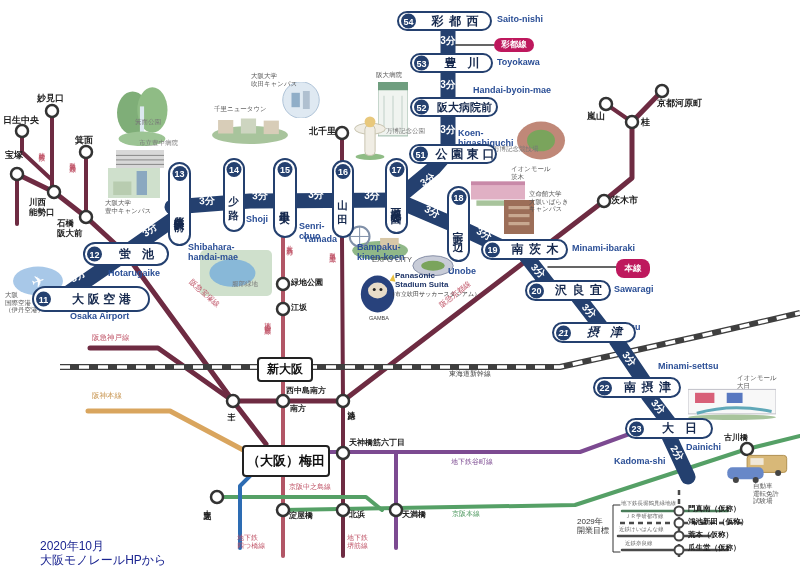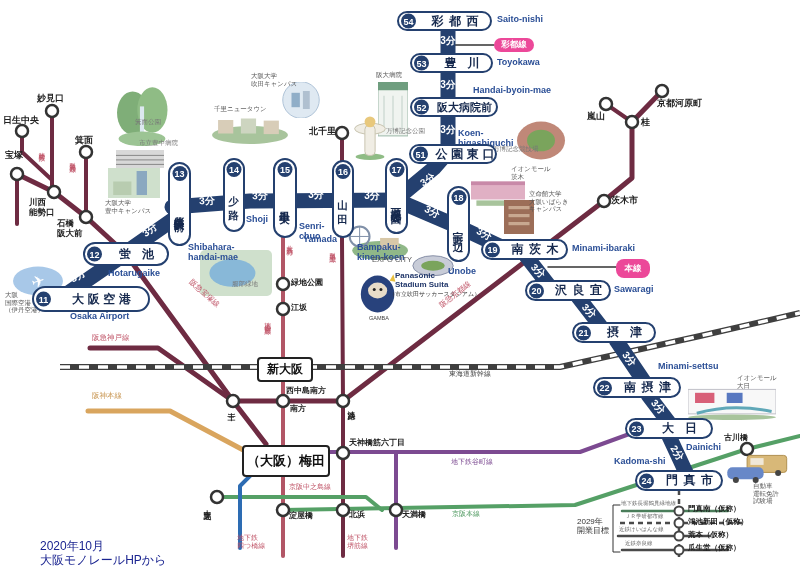--- a/index.html
+++ b/index.html
@@ -11,21 +11,21 @@
   .lbl.v{writing-mode:vertical-rl;text-orientation:upright;letter-spacing:1px;}
   .time{position:absolute;z-index:4;color:#fff;font-weight:bold;font-size:10px;white-space:nowrap;}
   .cap{position:absolute;background:#fff;border:2.5px solid #24406f;box-sizing:border-box;display:flex;align-items:center;z-index:3;}
   .cap .num{position:absolute;left:2px;top:50%;transform:translateY(-50%);width:15px;height:15px;border-radius:50%;
     background:#24406f;color:#fff;font-size:9px;font-weight:bold;display:flex;align-items:center;justify-content:center;}
   .cap.vert{flex-direction:column;}
   .cap.vert .num{left:50%;top:2px;transform:translateX(-50%);}
   .cap .nm{flex:1;text-align:center;font-weight:bold;color:#16294e;font-size:12px;padding-left:21px;white-space:nowrap;}
   .cap.vert .nm{writing-mode:vertical-rl;text-orientation:upright;padding-left:0;padding-top:14px;font-size:10.5px;}
   .romaji{position:absolute;z-index:2;color:#2b4f96;font-weight:bold;font-size:9px;line-height:1.12;white-space:pre-line;}
-  .badge{position:absolute;z-index:4;background:#ec4899;color:#fff;font-weight:bold;font-size:8.5px;
+  .badge{position:absolute;z-index:4;background:#be185d;color:#fff;font-weight:bold;font-size:8.5px;
     display:flex;align-items:center;justify-content:center;border-radius:8px;}
   .jrbox{position:absolute;z-index:4;background:#fff;border:2px solid #222;border-radius:4px;color:#111;
     font-weight:bold;display:flex;align-items:center;justify-content:center;white-space:nowrap;}
 </style>
 </head>
 <body>
 
 <div id="stage">
   <svg id="rail-svg" width="800" height="566" viewBox="0 0 800 566">
       <polyline points="52,111 52,192" fill="none" stroke="#6e2b42" stroke-width="4" stroke-linejoin="round" stroke-linecap="round" stroke-dasharray="none"></polyline>
@@ -235,39 +235,35 @@
     <div class="cap" style="left: 481px; top: 239px; width: 87px; height: 21px; border-radius: 10.5px;">
       <span class="num">19</span>
       <span class="nm" style="letter-spacing: 0.45em; text-indent: 0.45em;">南茨木</span>
     </div>
     <div class="romaji" style="left: 572px; top: 243px;">Minami-ibaraki</div>
     <div class="cap" style="left: 525px; top: 280px; width: 86px; height: 21px; border-radius: 10.5px;">
       <span class="num">20</span>
       <span class="nm" style="letter-spacing: 0.45em; text-indent: 0.45em;">沢良宜</span>
     </div>
     <div class="romaji" style="left: 614px; top: 284px;">Sawaragi</div>
-    <div class="cap" style="left: 572px; top: 322px; width: 84px; height: 21px; border-radius: 10.5px;">
+    <div class="cap" style="left: 552px; top: 322px; width: 84px; height: 21px; border-radius: 10.5px; font-style: italic;">
       <span class="num">21</span>
       <span class="nm" style="letter-spacing: 0.9em; text-indent: 0.9em;">摂津</span>
     </div>
     <div class="romaji" style="left: 613px; top: 322px;">Settsu</div>
     <div class="cap" style="left: 593px; top: 377px; width: 88px; height: 21px; border-radius: 10.5px;">
       <span class="num">22</span>
       <span class="nm" style="letter-spacing: 0.45em; text-indent: 0.45em;">南摂津</span>
     </div>
     <div class="romaji" style="left: 658px; top: 361px;">Minami-settsu</div>
     <div class="cap" style="left: 625px; top: 418px; width: 88px; height: 21px; border-radius: 10.5px;">
       <span class="num">23</span>
       <span class="nm" style="letter-spacing: 0.9em; text-indent: 0.9em;">大日</span>
     </div>
     <div class="romaji" style="left: 686px; top: 442px;">Dainichi</div>
-    <div class="cap" style="left: 635px; top: 470px; width: 88px; height: 21px; border-radius: 10.5px;">
-      <span class="num">24</span>
-      <span class="nm" style="letter-spacing: 0.45em; text-indent: 0.45em;">門真市</span>
-    </div>
     <div class="romaji" style="left: 614px; top: 456px;">Kadoma-shi</div>
     <div class="cap" style="left: 409px; top: 144px; width: 88px; height: 20px; border-radius: 10px;">
       <span class="num">51</span>
       <span class="nm" style="letter-spacing: 0.3em; text-indent: 0.3em;">公園東口</span>
     </div>
     <div class="romaji" style="left: 458px; top: 128px;">Koen-
 higashiguchi</div>
     <div class="cap" style="left: 410px; top: 97px; width: 88px; height: 20px; border-radius: 10px;">
       <span class="num">52</span>
       <span class="nm" style="font-size: 11px;">阪大病院前</span>

